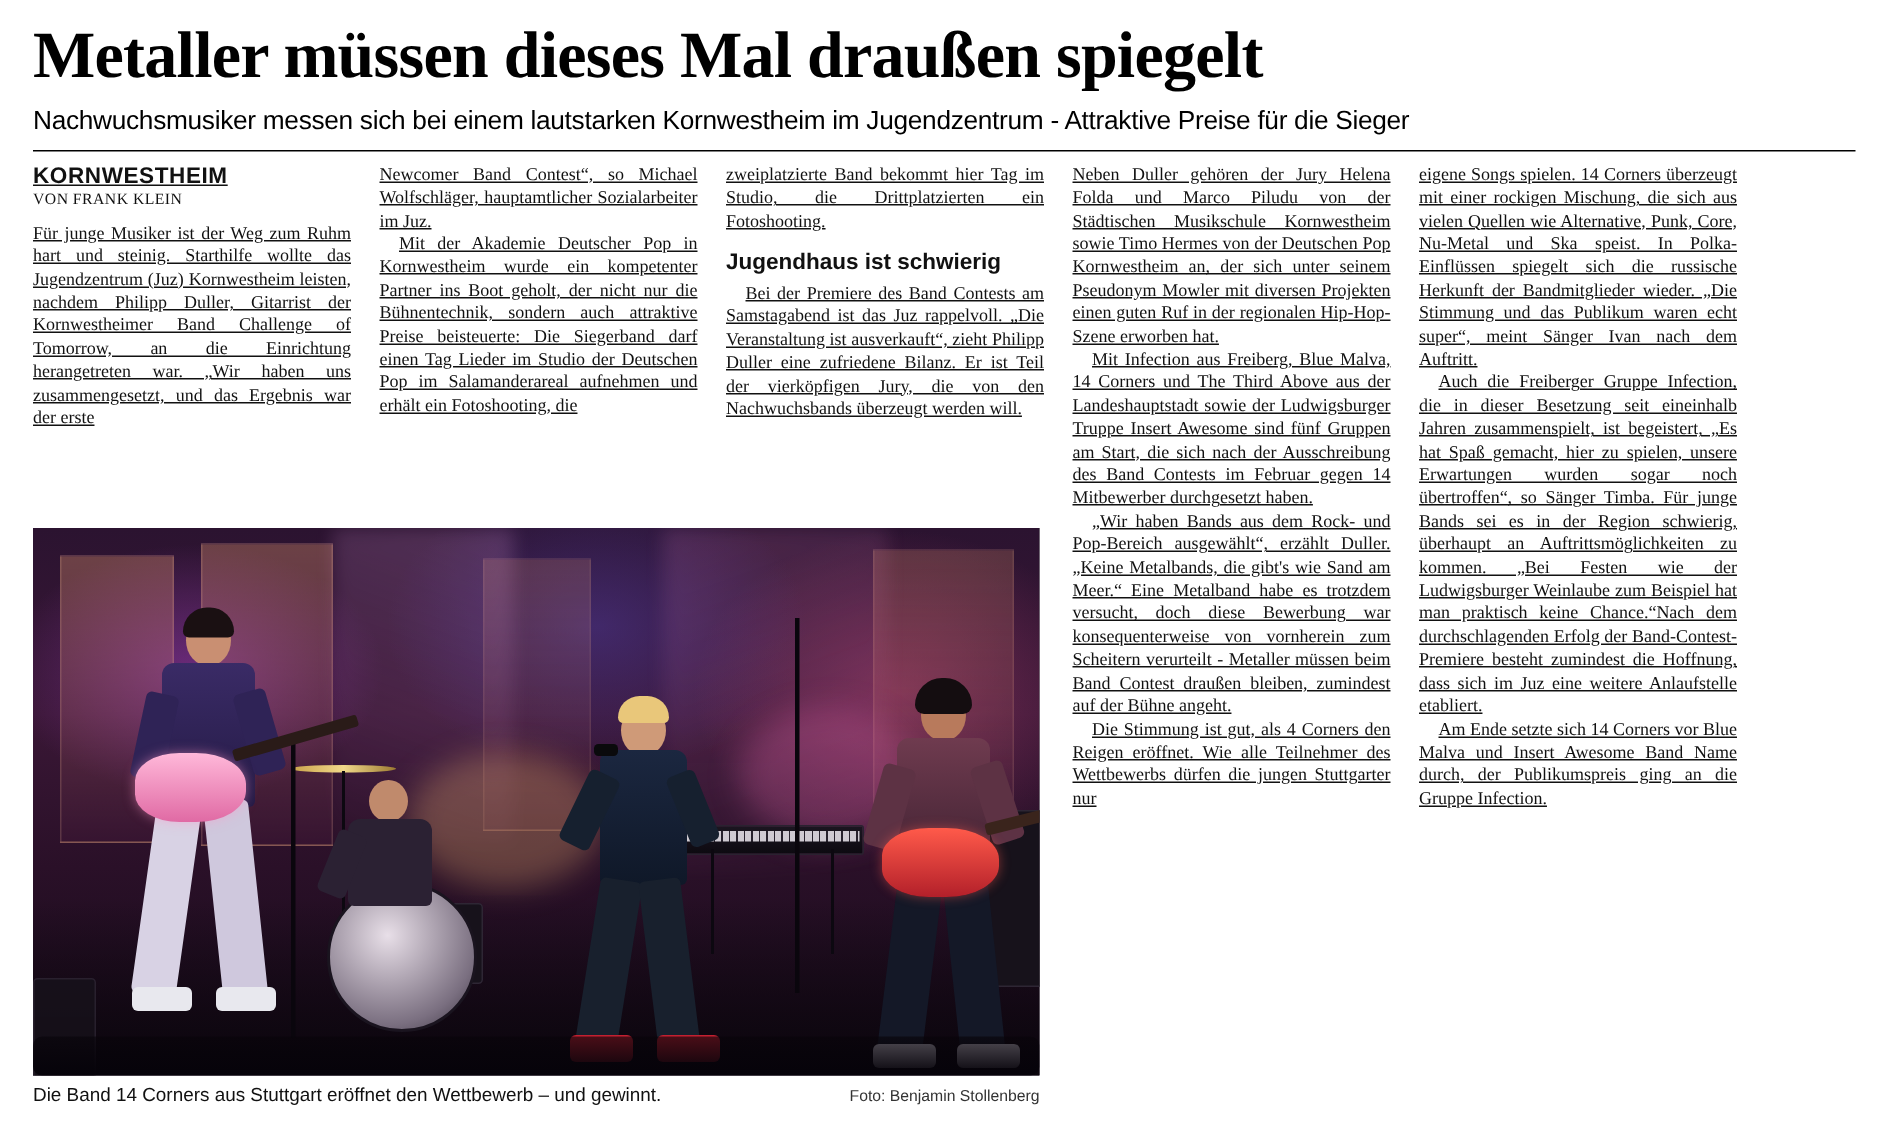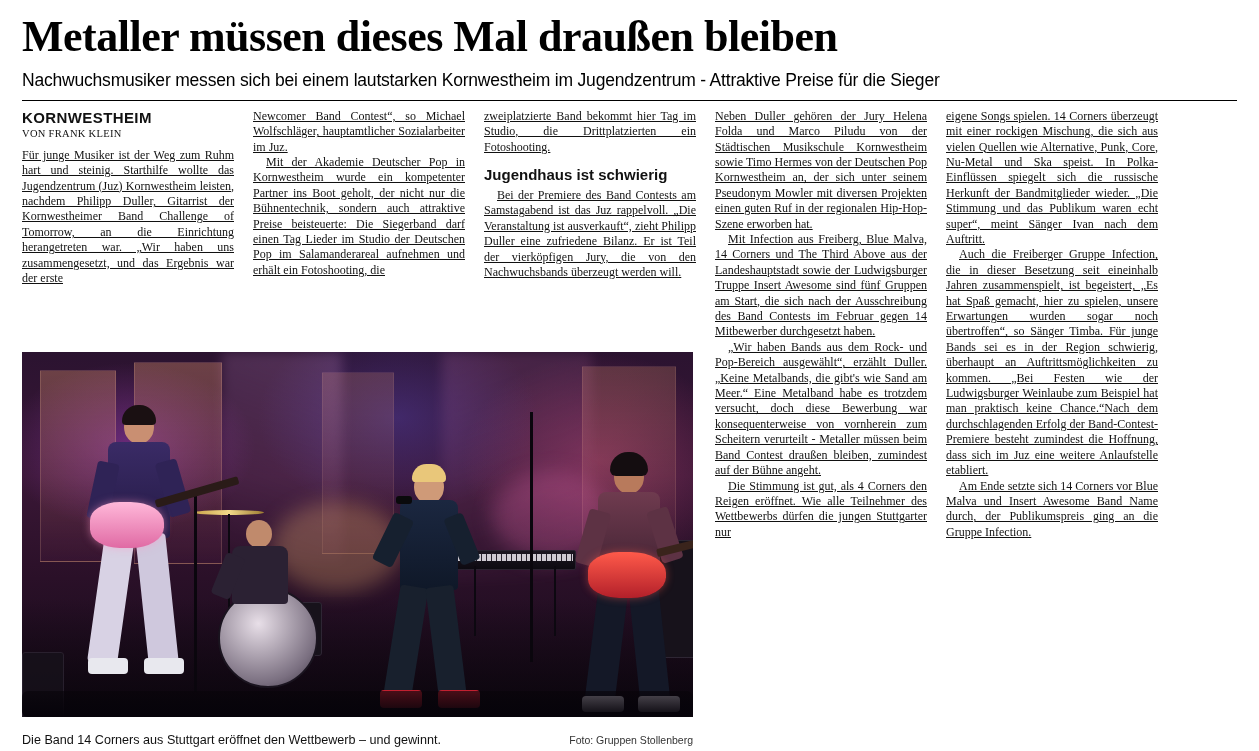--- a/index.html
+++ b/index.html
@@ -64,20 +64,21 @@
   }
   .col p.indent {
     text-indent: 13px;
   }
   .dateline {
     font-family: "Liberation Sans", sans-serif;
     font-weight: bold;
     font-size: 15px;
     letter-spacing: 0.4px;
     margin: 0 0 2px 0;
+    text-decoration: underline;
   }
   .byline {
     font-family: Liberation Serif, serif;
     font-size: 10.5px;
     letter-spacing: 0.3px;
     margin: 0 0 9px 0;
     color: #111;
   }
   .subhead-inline {
     font-family: "Liberation Sans", sans-serif;
@@ -96,24 +97,24 @@
   .photo {
     position: relative;
     width: 671px;
     height: 365px;
     overflow: hidden;
     background: #120a18;
   }
   .caption {
     font-family: "Liberation Sans", sans-serif;
     font-size: 12.6px;
-    margin-top: 16px;
+    margin-top: 6px;
     display: flex;
     justify-content: space-between;
-    align-items: center;
+    align-items: flex-end;
     gap: 10px;
   }
   .credit {
     font-size: 10.5px;
     color: #333;
     white-space: nowrap;
   }
   
   .bg-stage {
     position: absolute; inset: 0;
@@ -191,21 +192,21 @@
     position:absolute;
     filter: blur(6px);
     opacity:.55;
   }
 </style>
 </head>
 <body>
 
 <div class="page">
 
-  <h1 class="headline">Metaller müssen dieses Mal draußen bleiben</h1>
+  <h1 class="headline">Metaller müssen dieses Mal draußen spiegelt</h1>
   <div class="subhead">Nachwuchsmusiker messen sich bei einem lautstarken Kornwestheim im Jugendzentrum - Attraktive Preise für die Sieger</div>
   <div class="rule"></div>
 
   <div class="columns">
 
     <div class="col">
       <div class="dateline">KORNWESTHEIM</div>
       <div class="byline">VON FRANK KLEIN</div>
       <p>Für junge Musiker ist der Weg zum Ruhm hart und steinig. Starthilfe wollte das Jugendzentrum (Juz) Kornwestheim leisten, nachdem Philipp Duller, Gitarrist der Kornwestheimer Band Challenge of Tomorrow, an die Einrichtung herangetreten war. „Wir haben uns zusammengesetzt, und das Ergebnis war der erste</p>
     </div>
@@ -312,17 +313,17 @@
         <div class="shoe" style="left:78px; top:236px; width:42px; height:16px; background:#ddd8e4;"></div>
         <div class="guitar" style="left:28px; top:92px; width:78px; height:46px; background:linear-gradient(180deg,#ff5a4a,#b3202a); box-shadow:0 0 8px rgba(255,90,80,.45);"></div>
         <div class="neck" style="left:96px; top:80px; width:76px; height:8px; background:#3a241c; transform:rotate(-14deg);"></div>
       </div>
 
       <div class="silhouette" style="left:0; bottom:0; width:671px; height:26px; background:linear-gradient(180deg, rgba(8,4,10,.65), #06030a);"></div>
     </div>
 
     <div class="caption">
       <span>Die Band 14 Corners aus Stuttgart eröffnet den Wettbewerb – und gewinnt.</span>
-      <span class="credit">Foto: Gruppen Stollenberg</span>
+      <span class="credit">Foto: Benjamin Stollenberg</span>
     </div>
   </div>
 
 </div>
 
 </body></html>

